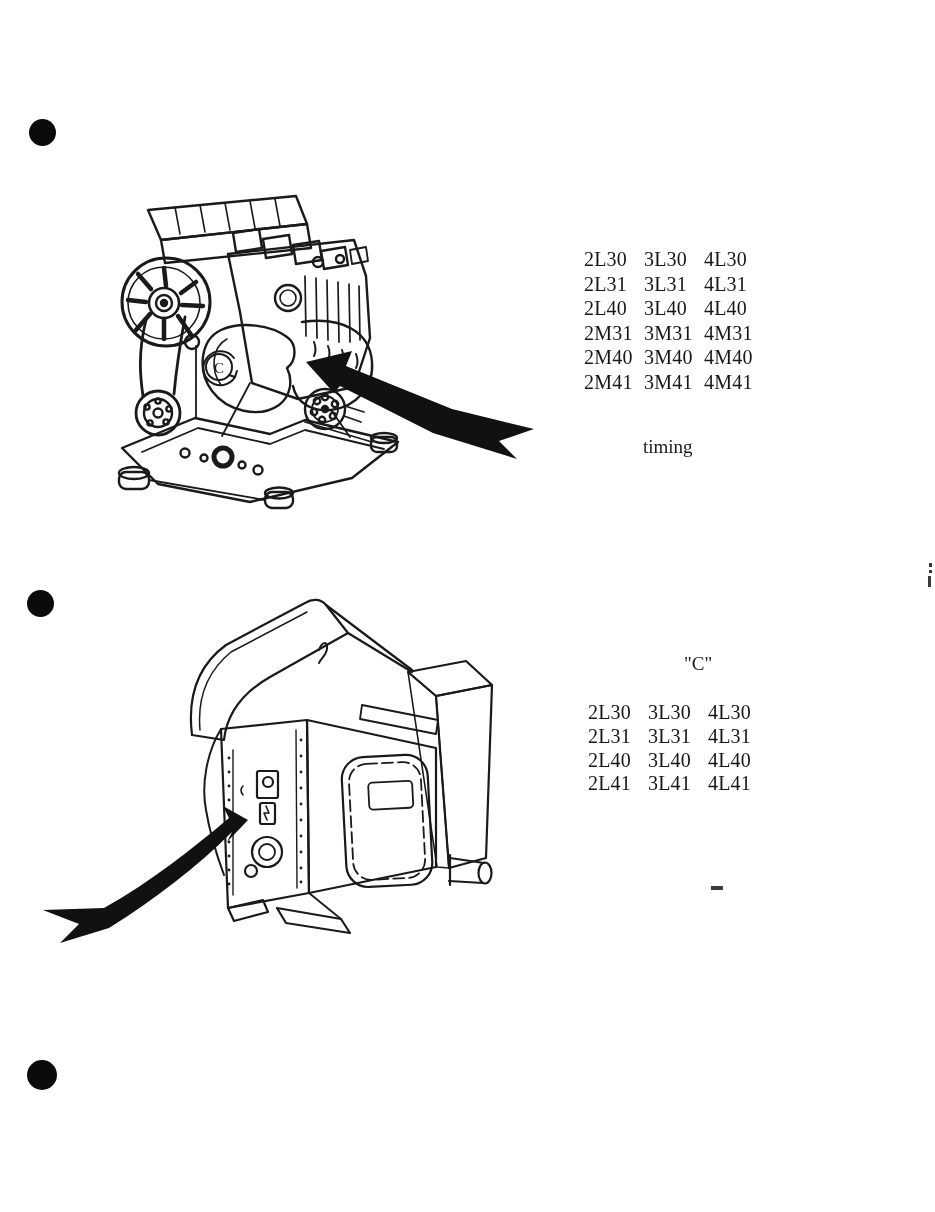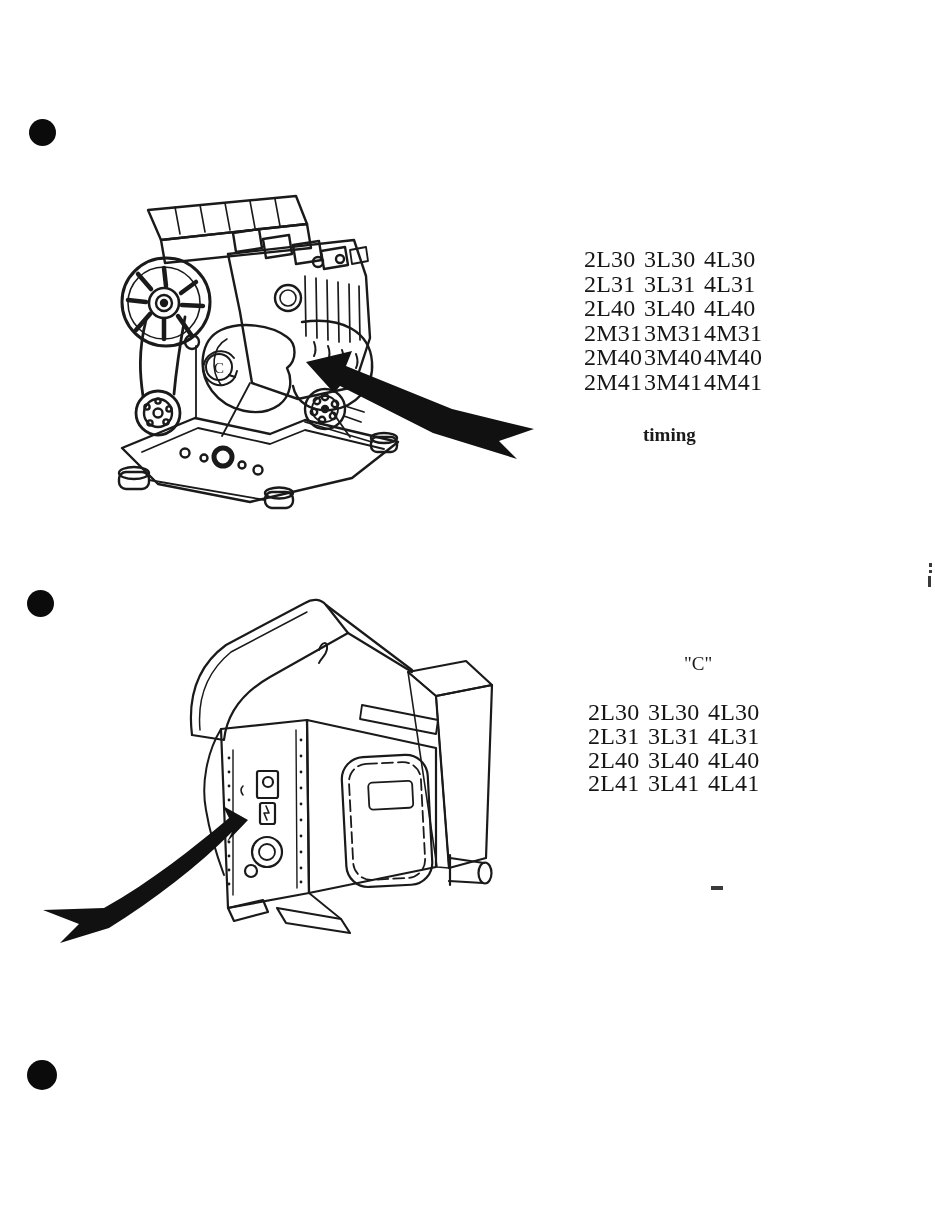--- a/index.html
+++ b/index.html
@@ -13,34 +13,34 @@
   }
   .hole{
     position:absolute;
     border-radius:50%;
     background:#0b0b0b;
   }
   .models{
     position:absolute;
     display:grid;
     grid-template-columns:repeat(3,60px);
-    font-size:24px;
+    font-size:20px;
     line-height:24.5px;
     letter-spacing:0.2px;
     color:#161616;
   }
   .models-top{left:584px;top:247px;}
   .models-bottom{left:588px;top:701px;line-height:23.8px;}
   .caption{
     position:absolute;
     font-size:19px;
     color:#1a1a1a;
     white-space:nowrap;
   }
-  #caption-timing{left:643px;top:424px;font-weight:bold;}
+  #caption-timing{left:643px;top:436px;}
   #label-c{left:684px;top:653px;}
   .figure{position:absolute;}
   #engine-figure{left:100px;top:190px;}
   #enclosure-figure{left:30px;top:590px;}
   .artifact{position:absolute;background:#3a3a3a;}
   #artifact-colon-a{left:929px;top:563px;width:3px;height:4px;}
   #artifact-colon-b{left:929px;top:570px;width:3px;height:3px;}
   #artifact-tick{left:928px;top:576px;width:3px;height:11px;}
   #artifact-dash{left:711px;top:886px;width:12px;height:4px;}
   svg{display:block;}

